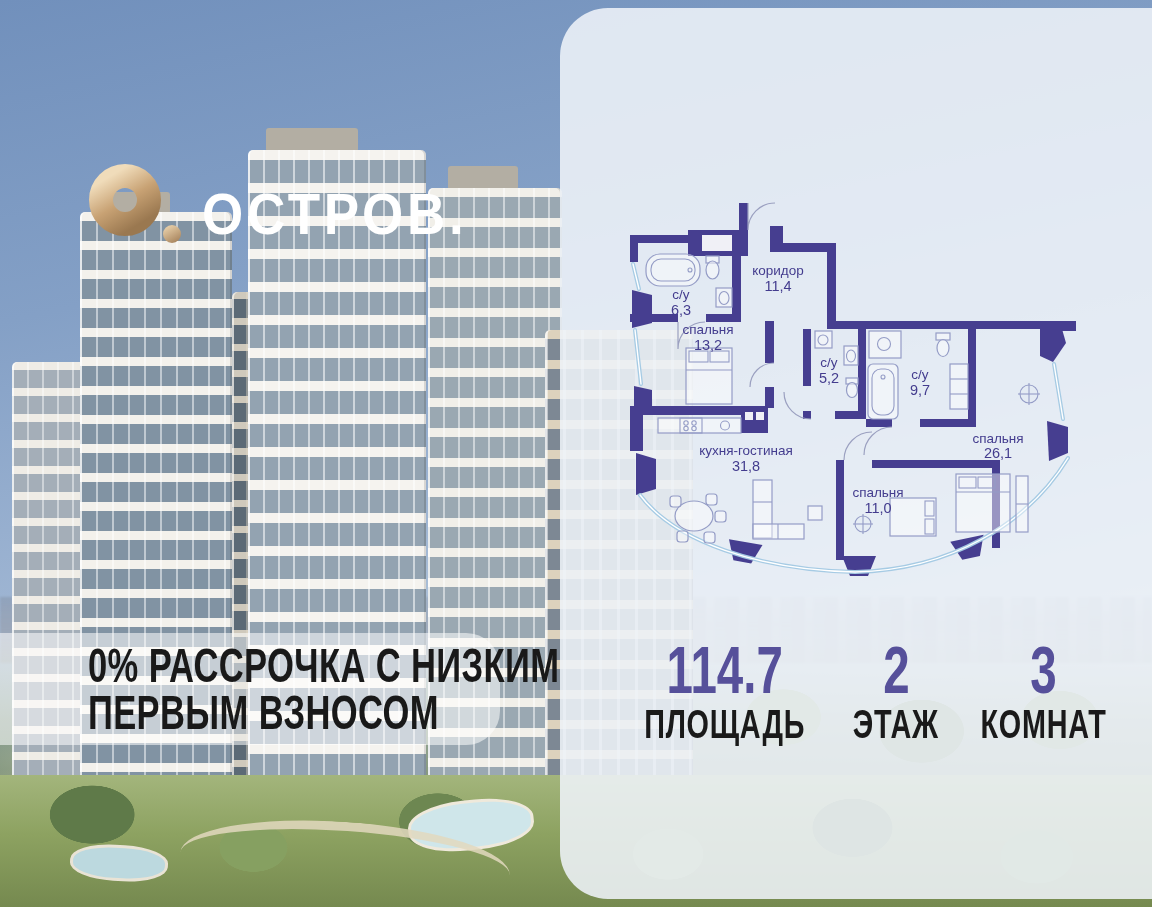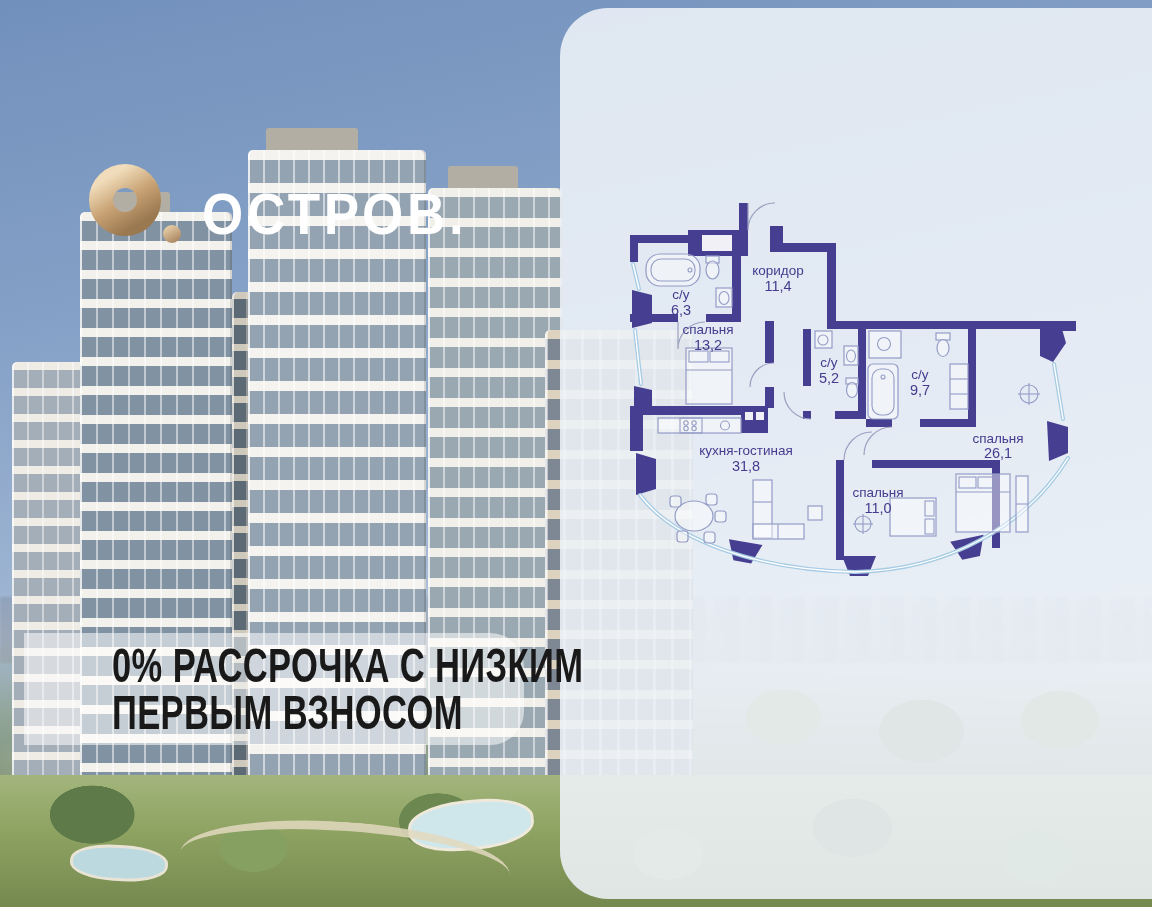--- a/index.html
+++ b/index.html
@@ -57,21 +57,21 @@
   .pool2{left:70px;top:845px;width:92px;height:30px;background:#bcd9df;border:3px solid #e9e3d5;border-radius:45%;transform:rotate(3deg);}
   .path1{left:180px;top:822px;width:330px;height:74px;border-top:9px solid rgba(226,216,190,.85);border-radius:50%;transform:rotate(4deg);}
 
   
   .logo-text{left:202px;top:181px;color:#ffffff;font-size:57px;font-weight:bold;letter-spacing:4px;
     transform:scaleX(.93);transform-origin:left top;z-index:3;}
   .logo-mark{left:88px;top:156px;z-index:3;}
 
   
   .banner{left:0;top:633px;width:500px;height:112px;background:rgba(255,255,255,.55);
-    border-radius:0 34px 34px 0;z-index:4;margin-left:24px;}
+    border-radius:0 34px 34px 0;z-index:4;}
   .banner-inner{position:absolute;left:88px;top:9px;}
   .banner-line{font-size:48px;line-height:47px;font-weight:bold;color:#191919;letter-spacing:.5px;
     transform:scaleX(.72);transform-origin:left top;white-space:nowrap;}
 
   
   .card{left:560px;top:8px;right:-60px;bottom:8px;background:rgba(238,242,248,.88);
     border-radius:48px;z-index:2;}
   .plan{position:absolute;left:60px;top:182px;}
 
   
@@ -283,13 +283,29 @@
       <text class="v" x="300" y="205">9,7</text>
       <text class="t" x="126" y="265">кухня-гостиная</text>
       <text class="v" x="126" y="281">31,8</text>
       <text class="t" x="258" y="307">спальня</text>
       <text class="v" x="258" y="323">11,0</text>
       <text class="t" x="378" y="253">спальня</text>
       <text class="v" x="378" y="268">26,1</text>
     </g>
   </svg>
 
+  <div class="stats">
+    <div class="stat">
+      <div class="stat-value">114.7</div>
+      <div class="stat-label">ПЛОЩАДЬ</div>
+    </div>
+    <div class="stat-div"></div>
+    <div class="stat">
+      <div class="stat-value">2</div>
+      <div class="stat-label">ЭТАЖ</div>
+    </div>
+    <div class="stat-div"></div>
+    <div class="stat">
+      <div class="stat-value">3</div>
+      <div class="stat-label">КОМНАТ</div>
+    </div>
+  </div>
 </div>
 
 </body></html>

